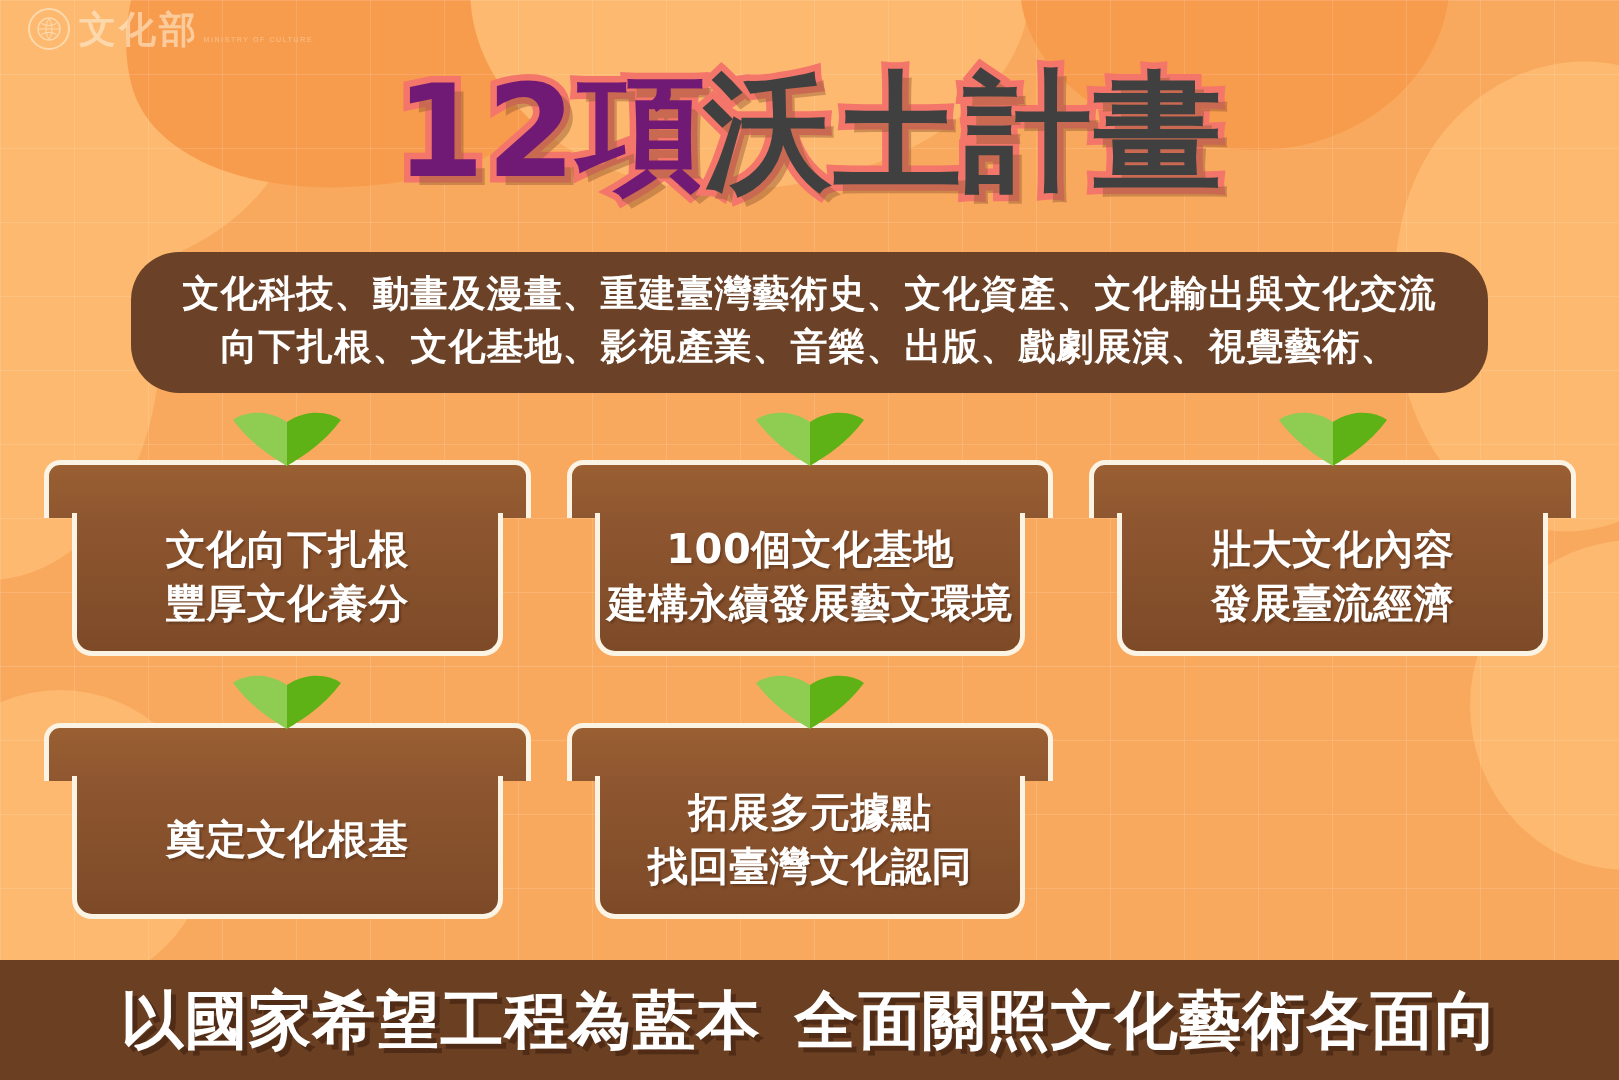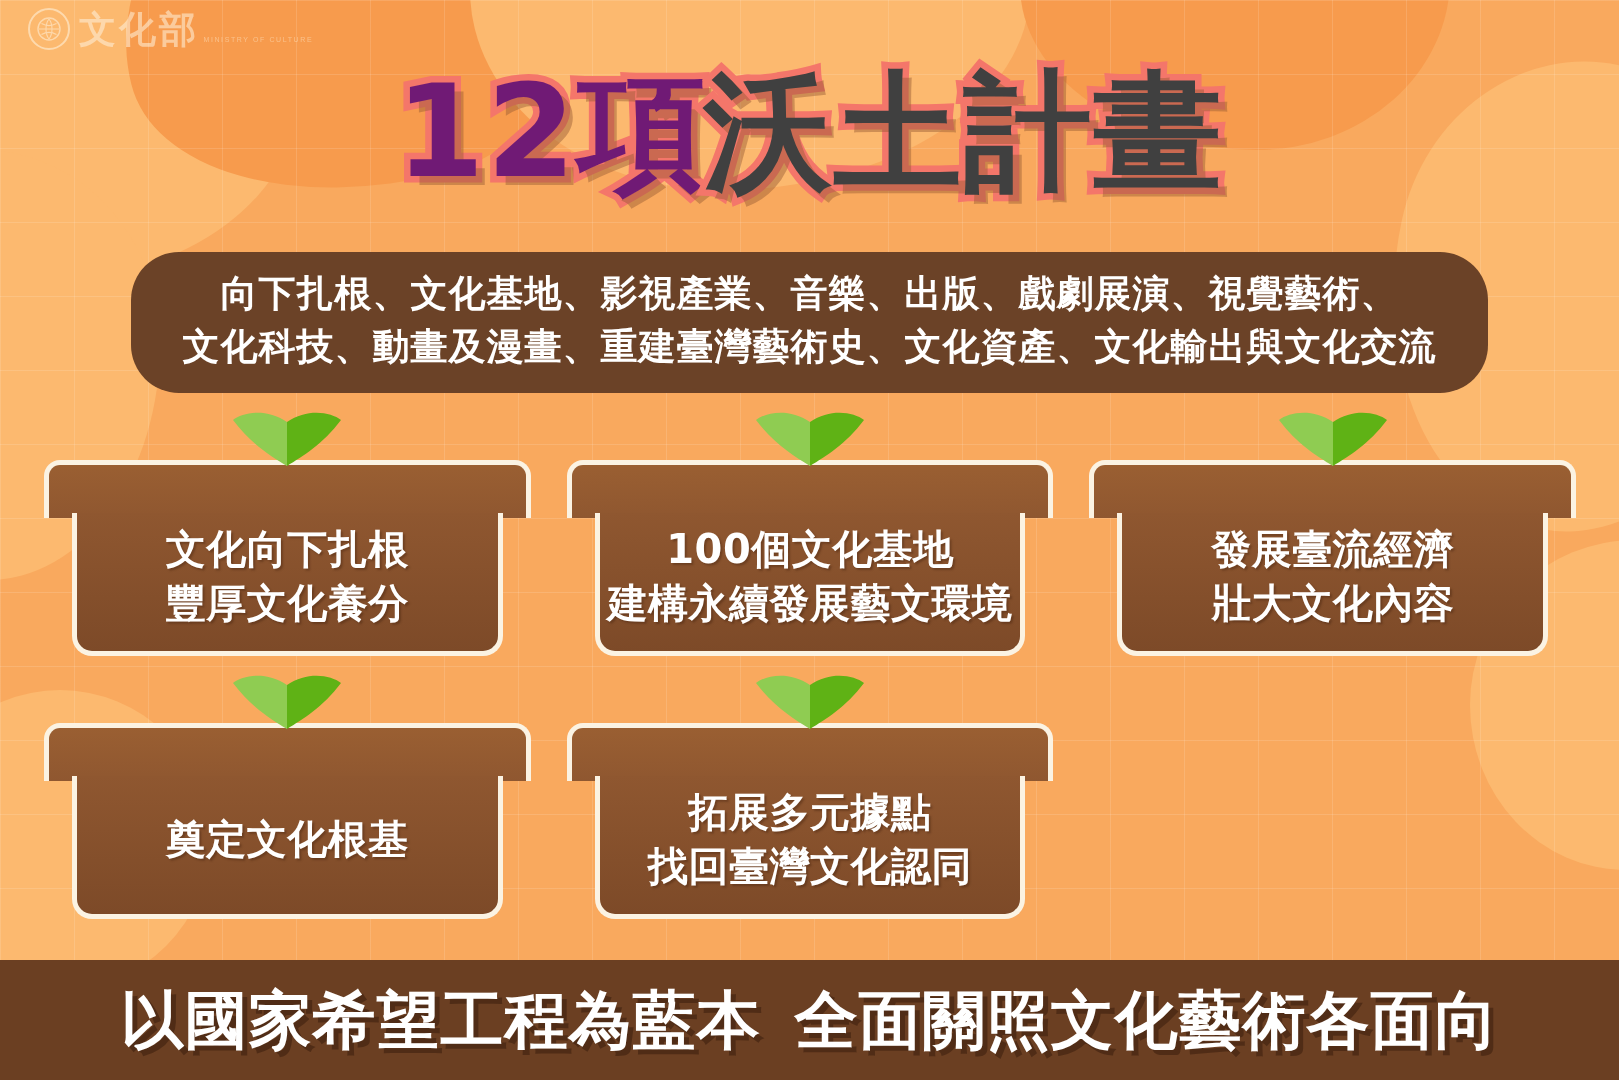--- a/index.html
+++ b/index.html
@@ -289,22 +289,22 @@
       <span class="logo-cn">文化部</span>
       <span class="logo-en">MINISTRY OF CULTURE</span>
     </span>
   </div>
 
   <div class="title-wrap">
     <span class="title-seg title-yellow">12項</span><span class="title-seg title-white">沃土計畫</span>
   </div>
 
   <div class="subtitle-banner">
+    <div class="subtitle-line">文化科技、動畫及漫畫、重建臺灣藝術史、文化資產、文化輸出與文化交流</div>
     <div class="subtitle-line">向下扎根、文化基地、影視產業、音樂、出版、戲劇展演、視覺藝術、</div>
-    <div class="subtitle-line">文化科技、動畫及漫畫、重建臺灣藝術史、文化資產、文化輸出與文化交流</div>
   </div>
 
   <div class="pot-grid">
 
     <div class="pot-cell">
       <span class="sprout">
         <svg width="120" height="68" viewBox="0 0 120 68">
           <path d="M60 66 L60 22 C40 8 16 12 6 20 C24 44 44 56 60 66 Z" fill="#8fcc52"></path>
           <path d="M60 66 L60 22 C80 8 104 12 114 20 C96 44 76 56 60 66 Z" fill="#5fb215"></path>
         </svg>
@@ -337,22 +337,22 @@
     <div class="pot-cell">
       <span class="sprout">
         <svg width="120" height="68" viewBox="0 0 120 68">
           <path d="M60 66 L60 22 C40 8 16 12 6 20 C24 44 44 56 60 66 Z" fill="#8fcc52"></path>
           <path d="M60 66 L60 22 C80 8 104 12 114 20 C96 44 76 56 60 66 Z" fill="#5fb215"></path>
         </svg>
       </span>
       <div class="pot">
         <div class="pot-rim"></div>
         <div class="pot-body">
+          <div class="pot-line">壯大文化內容</div>
           <div class="pot-line">發展臺流經濟</div>
-          <div class="pot-line">壯大文化內容</div>
         </div>
       </div>
     </div>
 
 
     <div class="pot-cell">
       <span class="sprout">
         <svg width="120" height="68" viewBox="0 0 120 68">
           <path d="M60 66 L60 22 C40 8 16 12 6 20 C24 44 44 56 60 66 Z" fill="#8fcc52"></path>
           <path d="M60 66 L60 22 C80 8 104 12 114 20 C96 44 76 56 60 66 Z" fill="#5fb215"></path>

